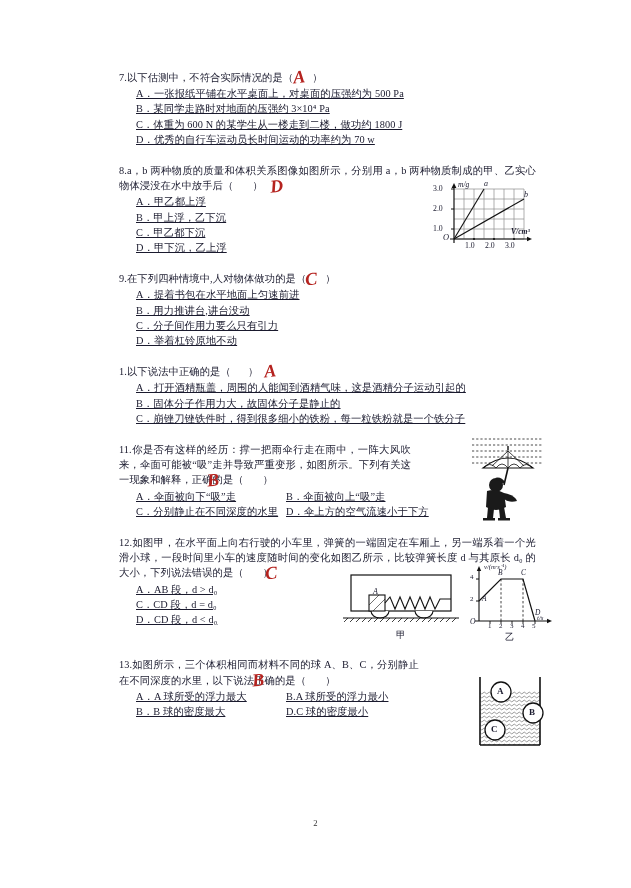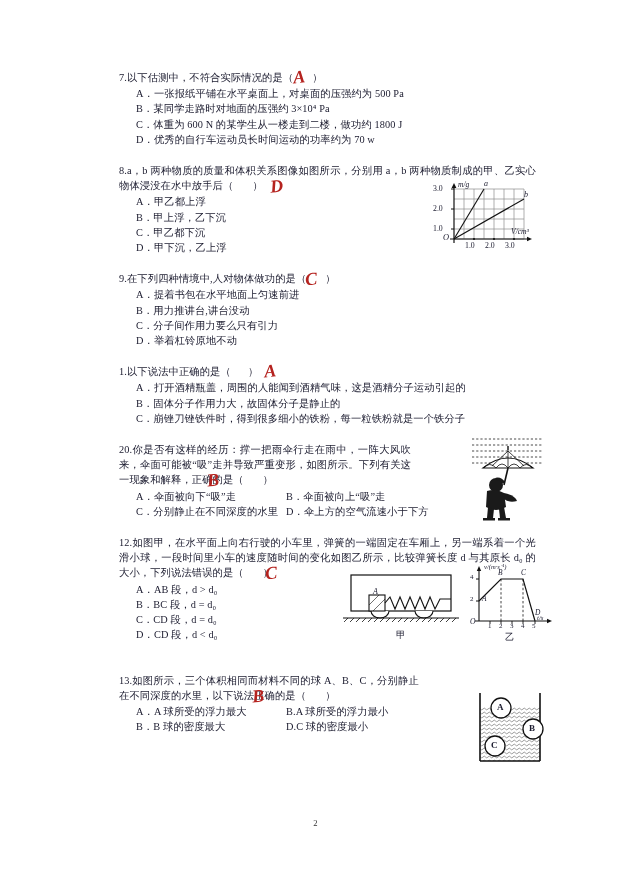--- a/index.html
+++ b/index.html
@@ -22,21 +22,21 @@
     width:432px;
   }
 
   
   .q{position:relative;margin-bottom:11px;margin-left:15px;}
   .qstem{
     font-size:10.3px;line-height:15.2px;
     text-align:justify;
     letter-spacing:.1px;
   }
-  .opts{margin-top:1px;}
+  .opts{margin-top:1px;text-decoration:underline;}
   .opt{
     font-size:10.3px;line-height:15.2px;
     padding-left:17px;
     letter-spacing:.1px;
     white-space:nowrap;
   }
   .opt2col{display:flex;}
   .opt2col .c1{width:150px;flex:0 0 150px;}
   .opt2col .c2{flex:1;}
   .narrow{width:292px;}
@@ -148,21 +148,21 @@
           <line x1="19" y1="48" x2="22" y2="48"></line>
         </g>
 
         <g fill="#111">
           <circle cx="42" cy="58" r="1.1"></circle>
           <circle cx="62" cy="58" r="1.1"></circle>
           <circle cx="82" cy="58" r="1.1"></circle>
         </g>
       </svg>
       <div class="figlabel" style="left:26px;top:-1px;font-style:italic;font-size:7.6px;">m/g</div>
-      <div class="figlabel" style="left:79px;top:46px;font-style:italic;font-size:7.6px;">V/cm³</div>
+      <div class="figlabel" style="left:79px;top:46px;font-style:italic;font-size:7.6px;font-weight:bold;">V/cm³</div>
       <div class="figlabel" style="left:11px;top:52px;font-style:italic;font-size:8.4px;">O</div>
       <div class="figlabel" style="left:1px;top:3px;font-size:7.8px;">3.0</div>
       <div class="figlabel" style="left:1px;top:23px;font-size:7.8px;">2.0</div>
       <div class="figlabel" style="left:1px;top:43px;font-size:7.8px;">1.0</div>
       <div class="figlabel" style="left:33px;top:60px;font-size:7.8px;">1.0</div>
       <div class="figlabel" style="left:53px;top:60px;font-size:7.8px;">2.0</div>
       <div class="figlabel" style="left:73px;top:60px;font-size:7.8px;">3.0</div>
       <div class="figlabel" style="left:52px;top:-2px;font-style:italic;font-size:8px;">a</div>
       <div class="figlabel" style="left:92px;top:9px;font-style:italic;font-size:8px;">b</div>
     </div>
@@ -183,21 +183,21 @@
     <div class="qstem"><span>1.</span><span>以下说法中正确的是（</span><span style="display:inline-block;width:17px"></span><span>）</span></div>
     <div class="ans" style="left:145px;top:-2px;">A</div>
     <div class="opts">
       <div class="opt">A．打开酒精瓶盖，周围的人能闻到酒精气味，这是酒精分子运动引起的</div>
       <div class="opt">B．固体分子作用力大，故固体分子是静止的</div>
       <div class="opt">C．崩锉刀锉铁件时，得到很多细小的铁粉，每一粒铁粉就是一个铁分子</div>
     </div>
   </div>
 
   <div class="q" style="margin-top:16px;">
-    <div class="qstem narrow"><span>20.</span><span>你是否有这样的经历：撑一把雨伞行走在雨中，一阵大风吹来，伞面可能被“吸”走并导致严重变形，如图所示。下列有关这一现象和解释，正确的是（</span><span style="display:inline-block;width:19px"></span><span>）</span></div>
+    <div class="qstem narrow"><span>11.</span><span>你是否有这样的经历：撑一把雨伞行走在雨中，一阵大风吹来，伞面可能被“吸”走并导致严重变形，如图所示。下列有关这一现象和解释，正确的是（</span><span style="display:inline-block;width:19px"></span><span>）</span></div>
     <div class="ans" style="left:88px;top:29px;">B</div>
     <div class="opts">
       <div class="opt opt2col">
         <span class="c1">A．伞面被向下“吸”走</span>
         <span class="c2">B．伞面被向上“吸”走</span>
       </div>
       <div class="opt opt2col">
         <span class="c1">C．分别静止在不同深度的水里</span>
         <span class="c2">D．伞上方的空气流速小于下方</span>
       </div>
@@ -238,21 +238,20 @@
         <path d="M27,83 L39,83 L39,85.5 L27,85.5 Z" fill="#1a1a1a"></path>
       </svg>
     </div>
   </div>
 
   <div class="q" style="margin-top:16px;">
     <div class="qstem"><span>12.</span><span>如图甲，在水平面上向右行驶的小车里，弹簧的一端固定在车厢上，另一端系着一个光滑小球，一段时间里小车的速度随时间的变化如图乙所示，比较弹簧长度 d 与其原长 d₀ 的大小，下列说法错误的是（</span><span style="display:inline-block;width:19px"></span><span>）</span></div>
     <div class="ans" style="left:146px;top:29px;">C</div>
     <div class="opts">
       <div class="opt">A．AB 段，d &gt; d₀</div>
-      <div class="opt">B．BC 段，d = d₀</div>
       <div class="opt">C．CD 段，d = d₀</div>
       <div class="opt">D．CD 段，d &lt; d₀</div>
     </div>
 
     <div class="fig" style="left:222px;top:34px;">
       <svg class="cart" viewBox="0 0 120 62">
         <rect x="10" y="6" width="100" height="36" fill="#fff" stroke="#111" stroke-width="1.2"></rect>
 
         <path d="M30,42 a9,7 0 0 0 18,0" fill="#fff" stroke="#111" stroke-width="1.1"></path>
         <path d="M74,42 a9,7 0 0 0 18,0" fill="#fff" stroke="#111" stroke-width="1.1"></path>

